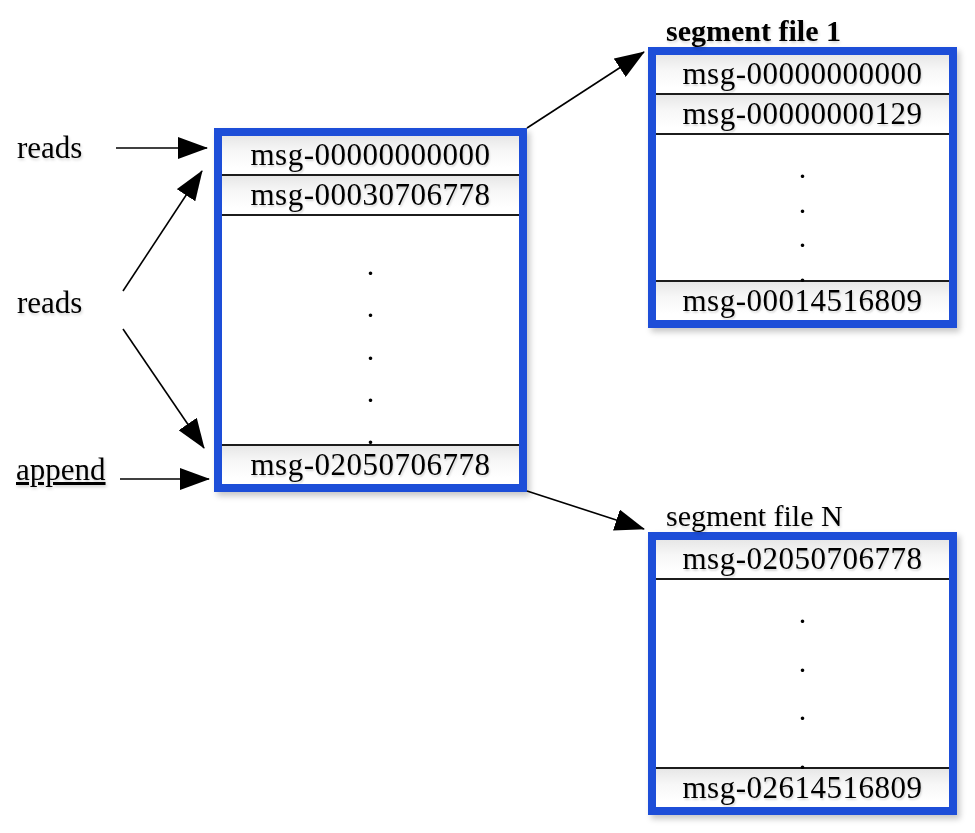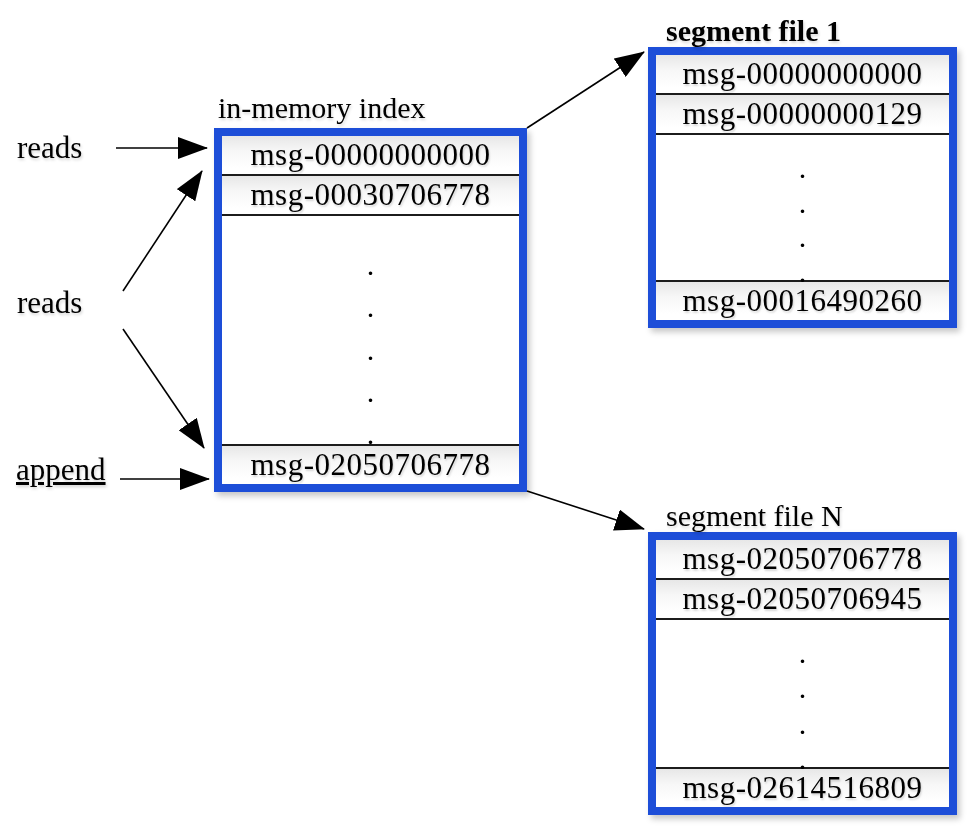--- a/index.html
+++ b/index.html
@@ -104,21 +104,20 @@
       <line x1="120" y1="479" x2="209" y2="479" marker-end="url(#ah)"></line>
       <line x1="527" y1="128" x2="644" y2="52" marker-end="url(#ah)"></line>
       <line x1="527" y1="491" x2="644" y2="529" marker-end="url(#ah)"></line>
     </g>
   </svg>
 
   <div class="op-label" style="left:17px; top:131px;">reads</div>
   <div class="op-label" style="left:17px; top:286px;">reads</div>
   <div class="op-label" style="left:16px; top:453px;text-decoration:underline;">append</div>
 
-  <div class="box-title" style="left:218px; top:91px;">in-memory index</div>
   <div class="dbox" style="left:214px; top:128px; width:313px; height:364px;">
     <div class="drow">msg-00000000000</div>
     <div class="drow">msg-00030706778</div>
     <div class="dots five">
       <span class="dot">.</span>
       <span class="dot">.</span>
       <span class="dot">.</span>
       <span class="dot">.</span>
       <span class="dot">.</span>
     </div>
@@ -128,27 +127,26 @@
   <div class="box-title" style="left:666px; top:14px;font-weight:bold;">segment file 1</div>
   <div class="dbox" style="left:648px; top:47px; width:309px; height:281px;">
     <div class="drow">msg-00000000000</div>
     <div class="drow">msg-00000000129</div>
     <div class="dots four">
       <span class="dot">.</span>
       <span class="dot">.</span>
       <span class="dot">.</span>
       <span class="dot">.</span>
     </div>
-    <div class="drow last">msg-00016490260</div>
+    <div class="drow last">msg-00014516809</div>
   </div>
 
   <div class="box-title" style="left:666px; top:499px;">segment file N</div>
   <div class="dbox" style="left:648px; top:532px; width:309px; height:283px;">
     <div class="drow">msg-02050706778</div>
-    <div class="drow">msg-02050706945</div>
     <div class="dots four">
       <span class="dot">.</span>
       <span class="dot">.</span>
       <span class="dot">.</span>
       <span class="dot">.</span>
     </div>
     <div class="drow last">msg-02614516809</div>
   </div>
 
 </div>

